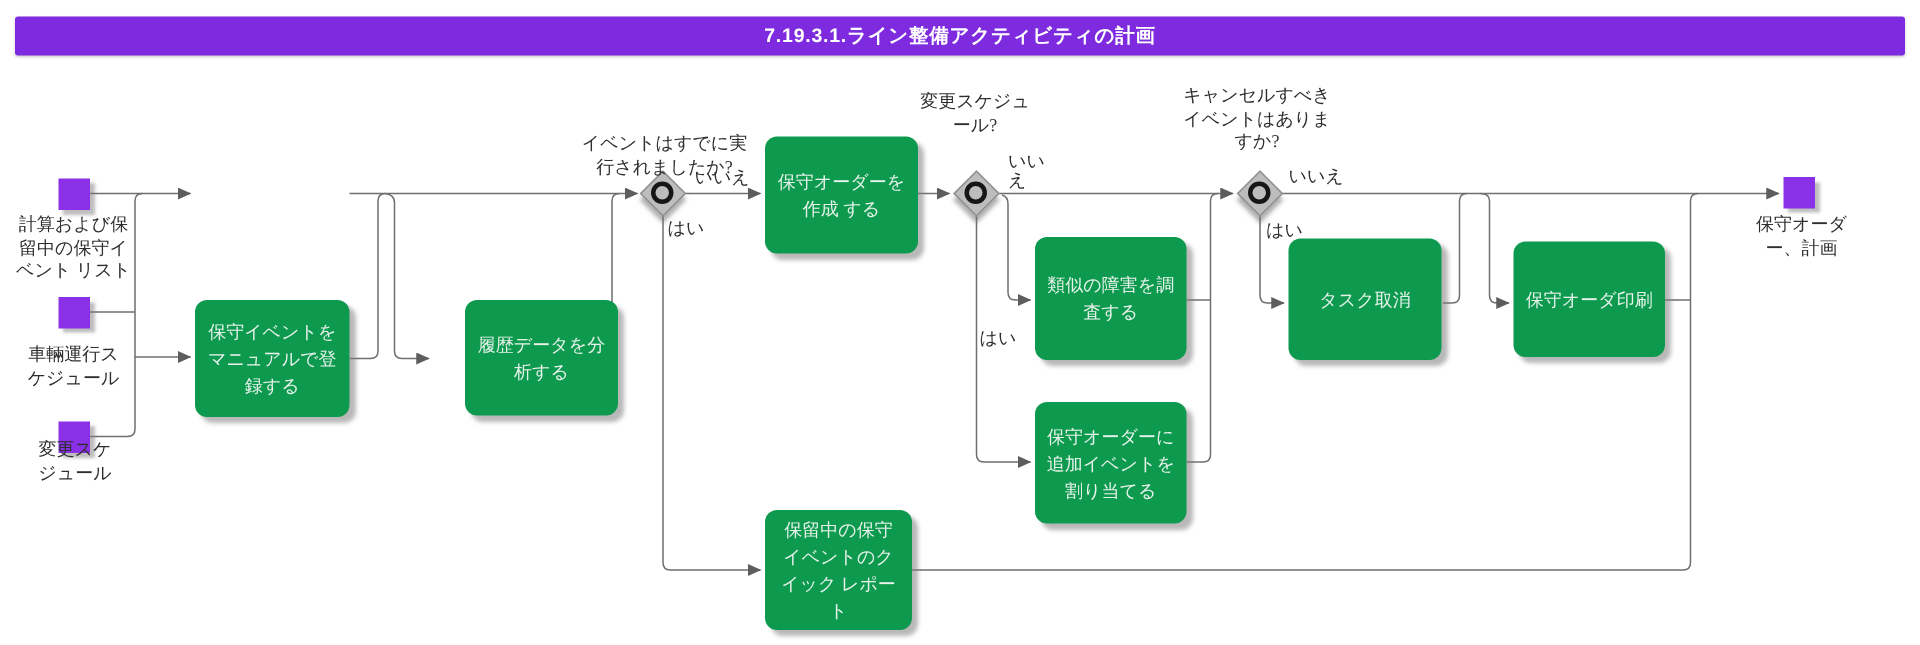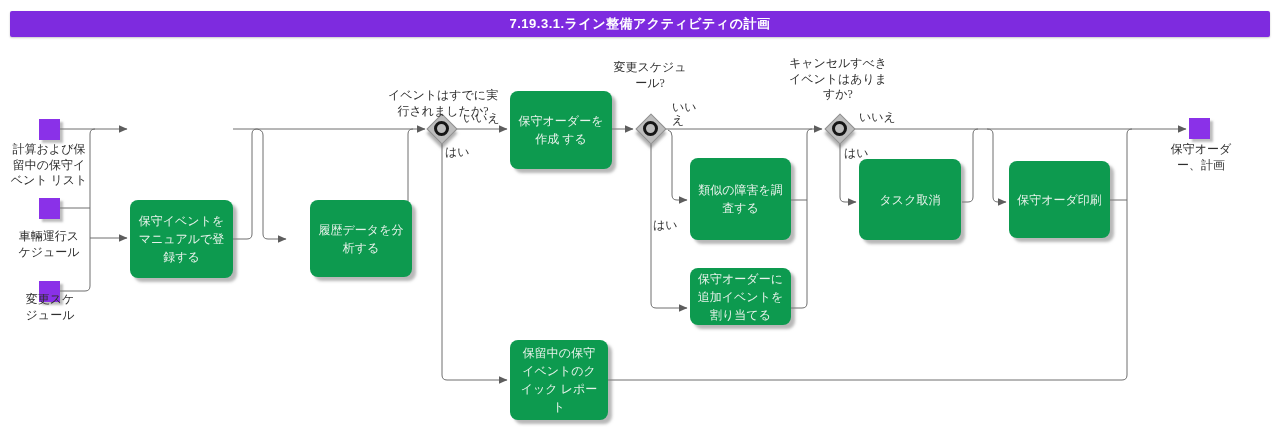--- a/index.html
+++ b/index.html
@@ -88,21 +88,21 @@
     </div>
 
   <div class="task" style="left:510px;top:91px;width:102px;height:78px;">
        <span>保守オーダーを作成 する</span>
     </div>
 
   <div class="task" style="left:690px;top:158px;width:101px;height:82px;">
        <span>類似の障害を調査する</span>
     </div>
 
-  <div class="task" style="left:690px;top:268px;width:101px;height:57px;">
+  <div class="task" style="left:690px;top:268px;width:101px;height:81px;">
        <span>保守オーダーに追加イベントを割り当てる</span>
     </div>
 
   <div class="task" style="left:859px;top:159px;width:102px;height:81px;">
        <span>タスク取消</span>
     </div>
 
   <div class="task" style="left:1009px;top:161px;width:101px;height:77px;">
        <span>保守オーダ印刷</span>
     </div>

